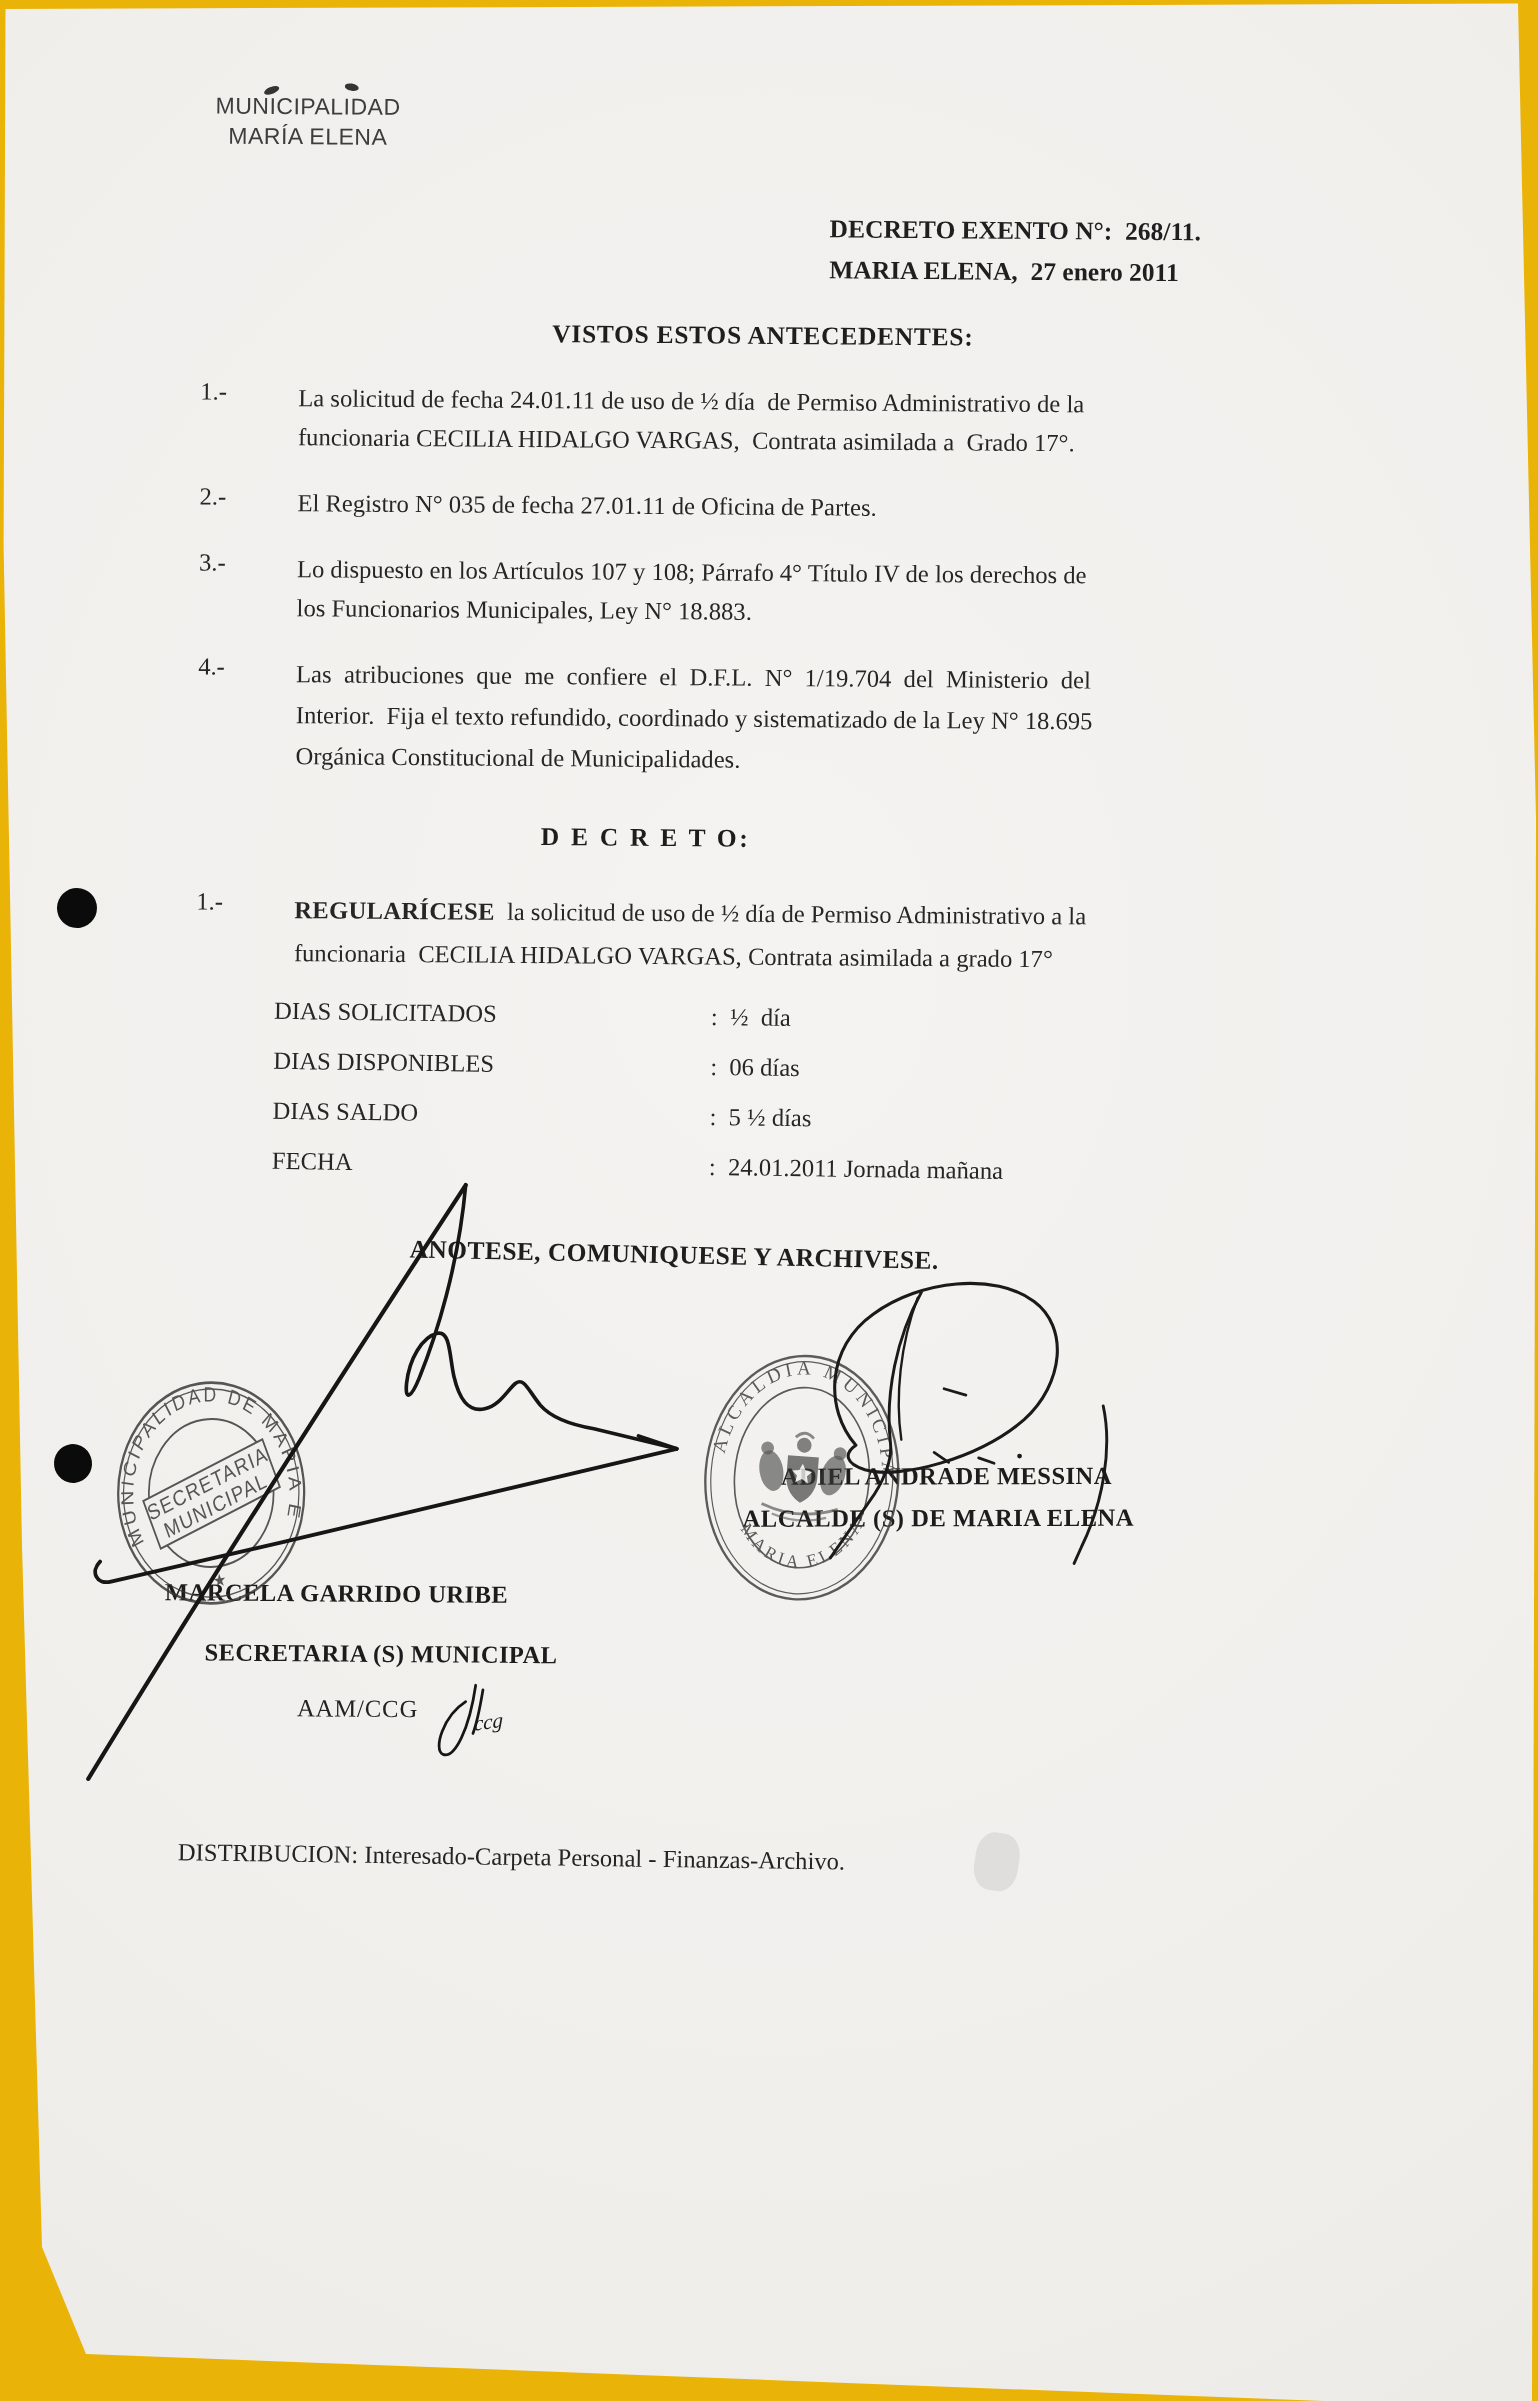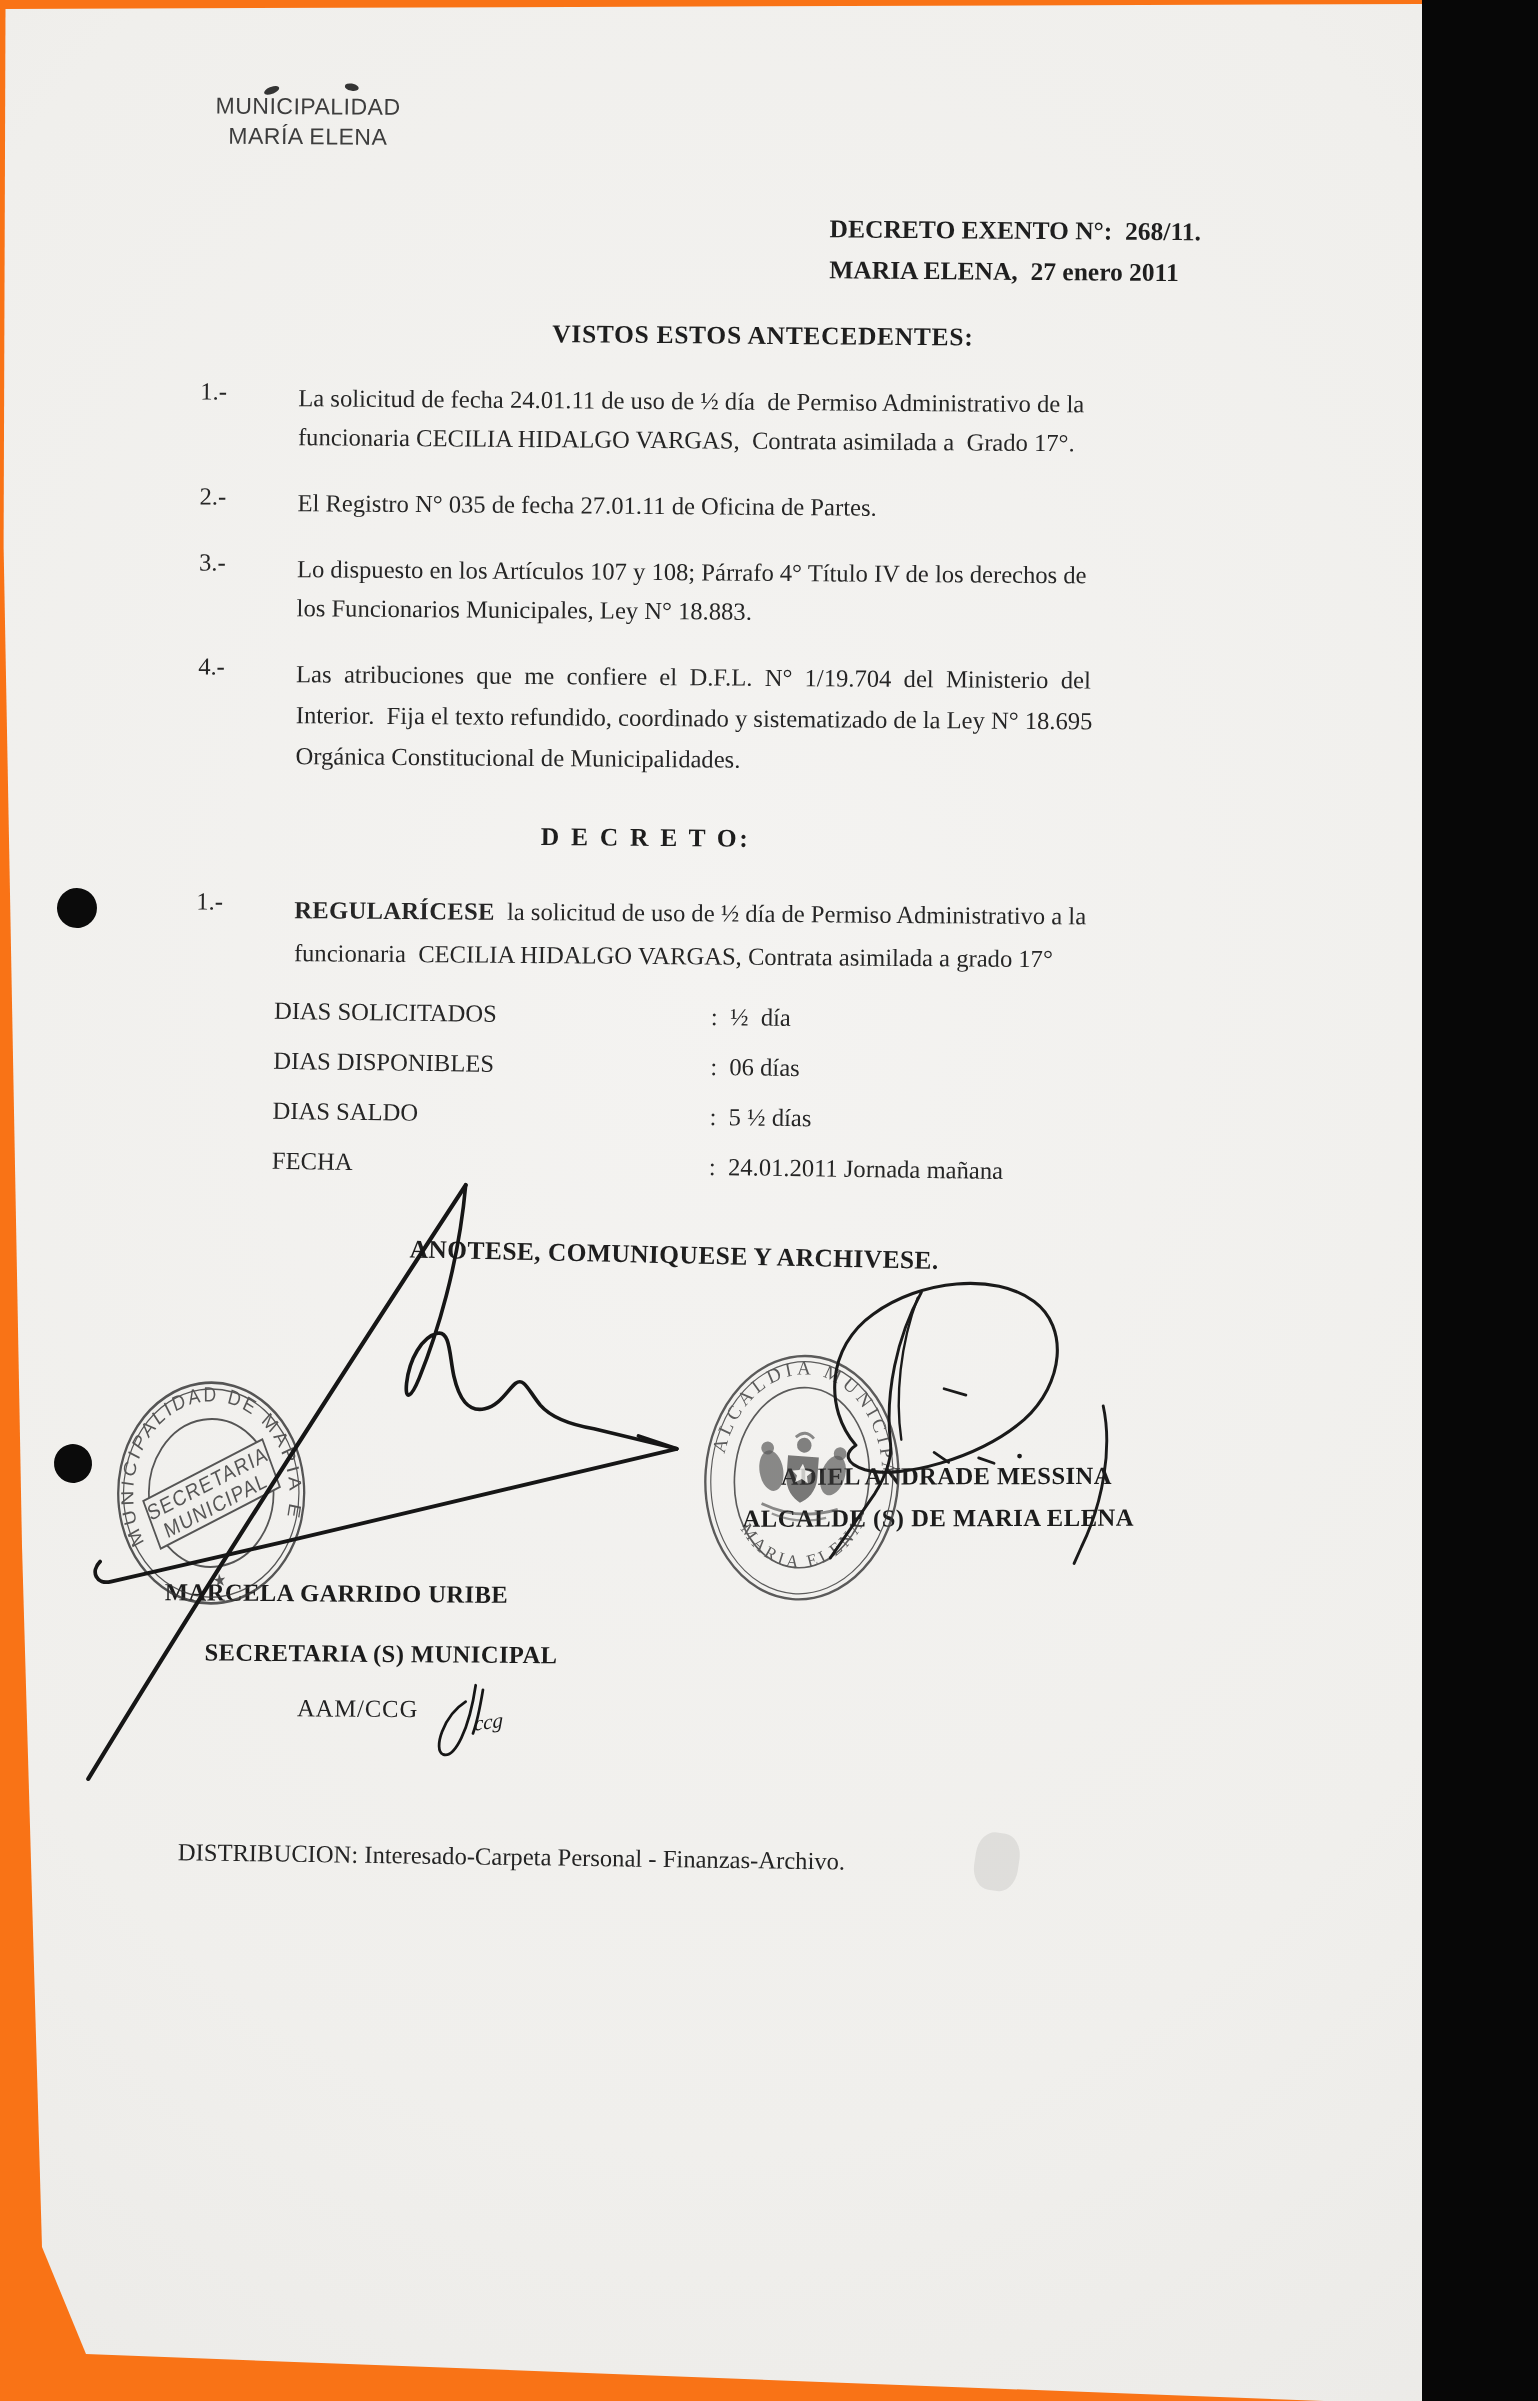--- a/index.html
+++ b/index.html
@@ -1,16 +1,16 @@
 <!DOCTYPE html>
 <html style="font-size:14.6px"><head>
 <meta charset="utf-8">
 <style>
   html,body{margin:0;padding:0;background:#070707;}
-  #scan{position:relative;width:1422px;height:2401px;background:#f97316;overflow:hidden;
+  #scan{position:relative;width:1538px;height:2401px;background:#eab308;overflow:hidden;
         font-family:"Liberation Serif", serif;color:#262626;}
   #paper{position:absolute;inset:0;
      clip-path:polygon(5.5px 9px,1518px 3.6px,1536px 819px,1532px 2401px,1324px 2401px,86px 2354px,42px 2247px,22px 1546px,3.6px 546px);
      background:radial-gradient(120% 90% at 50% 40%, #f4f3f1 0%, #f0efec 55%, #e8e7e4 100%);}
   #content{position:absolute;inset:0;transform:rotate(0.45deg);transform-origin:273px 182px;}
   .abs{position:absolute;}
   .ln{white-space:pre;}
   .letterhead{left:202px;top:91px;width:211px;text-align:center;font-family:"Liberation Sans",sans-serif;
       font-size:23px;line-height:30px;color:#3d3d3d;letter-spacing:0.5px;}
   .hdr-right{left:830px;top:204px;font-size:25.5px;line-height:41px;color:#1f1f1f;}

